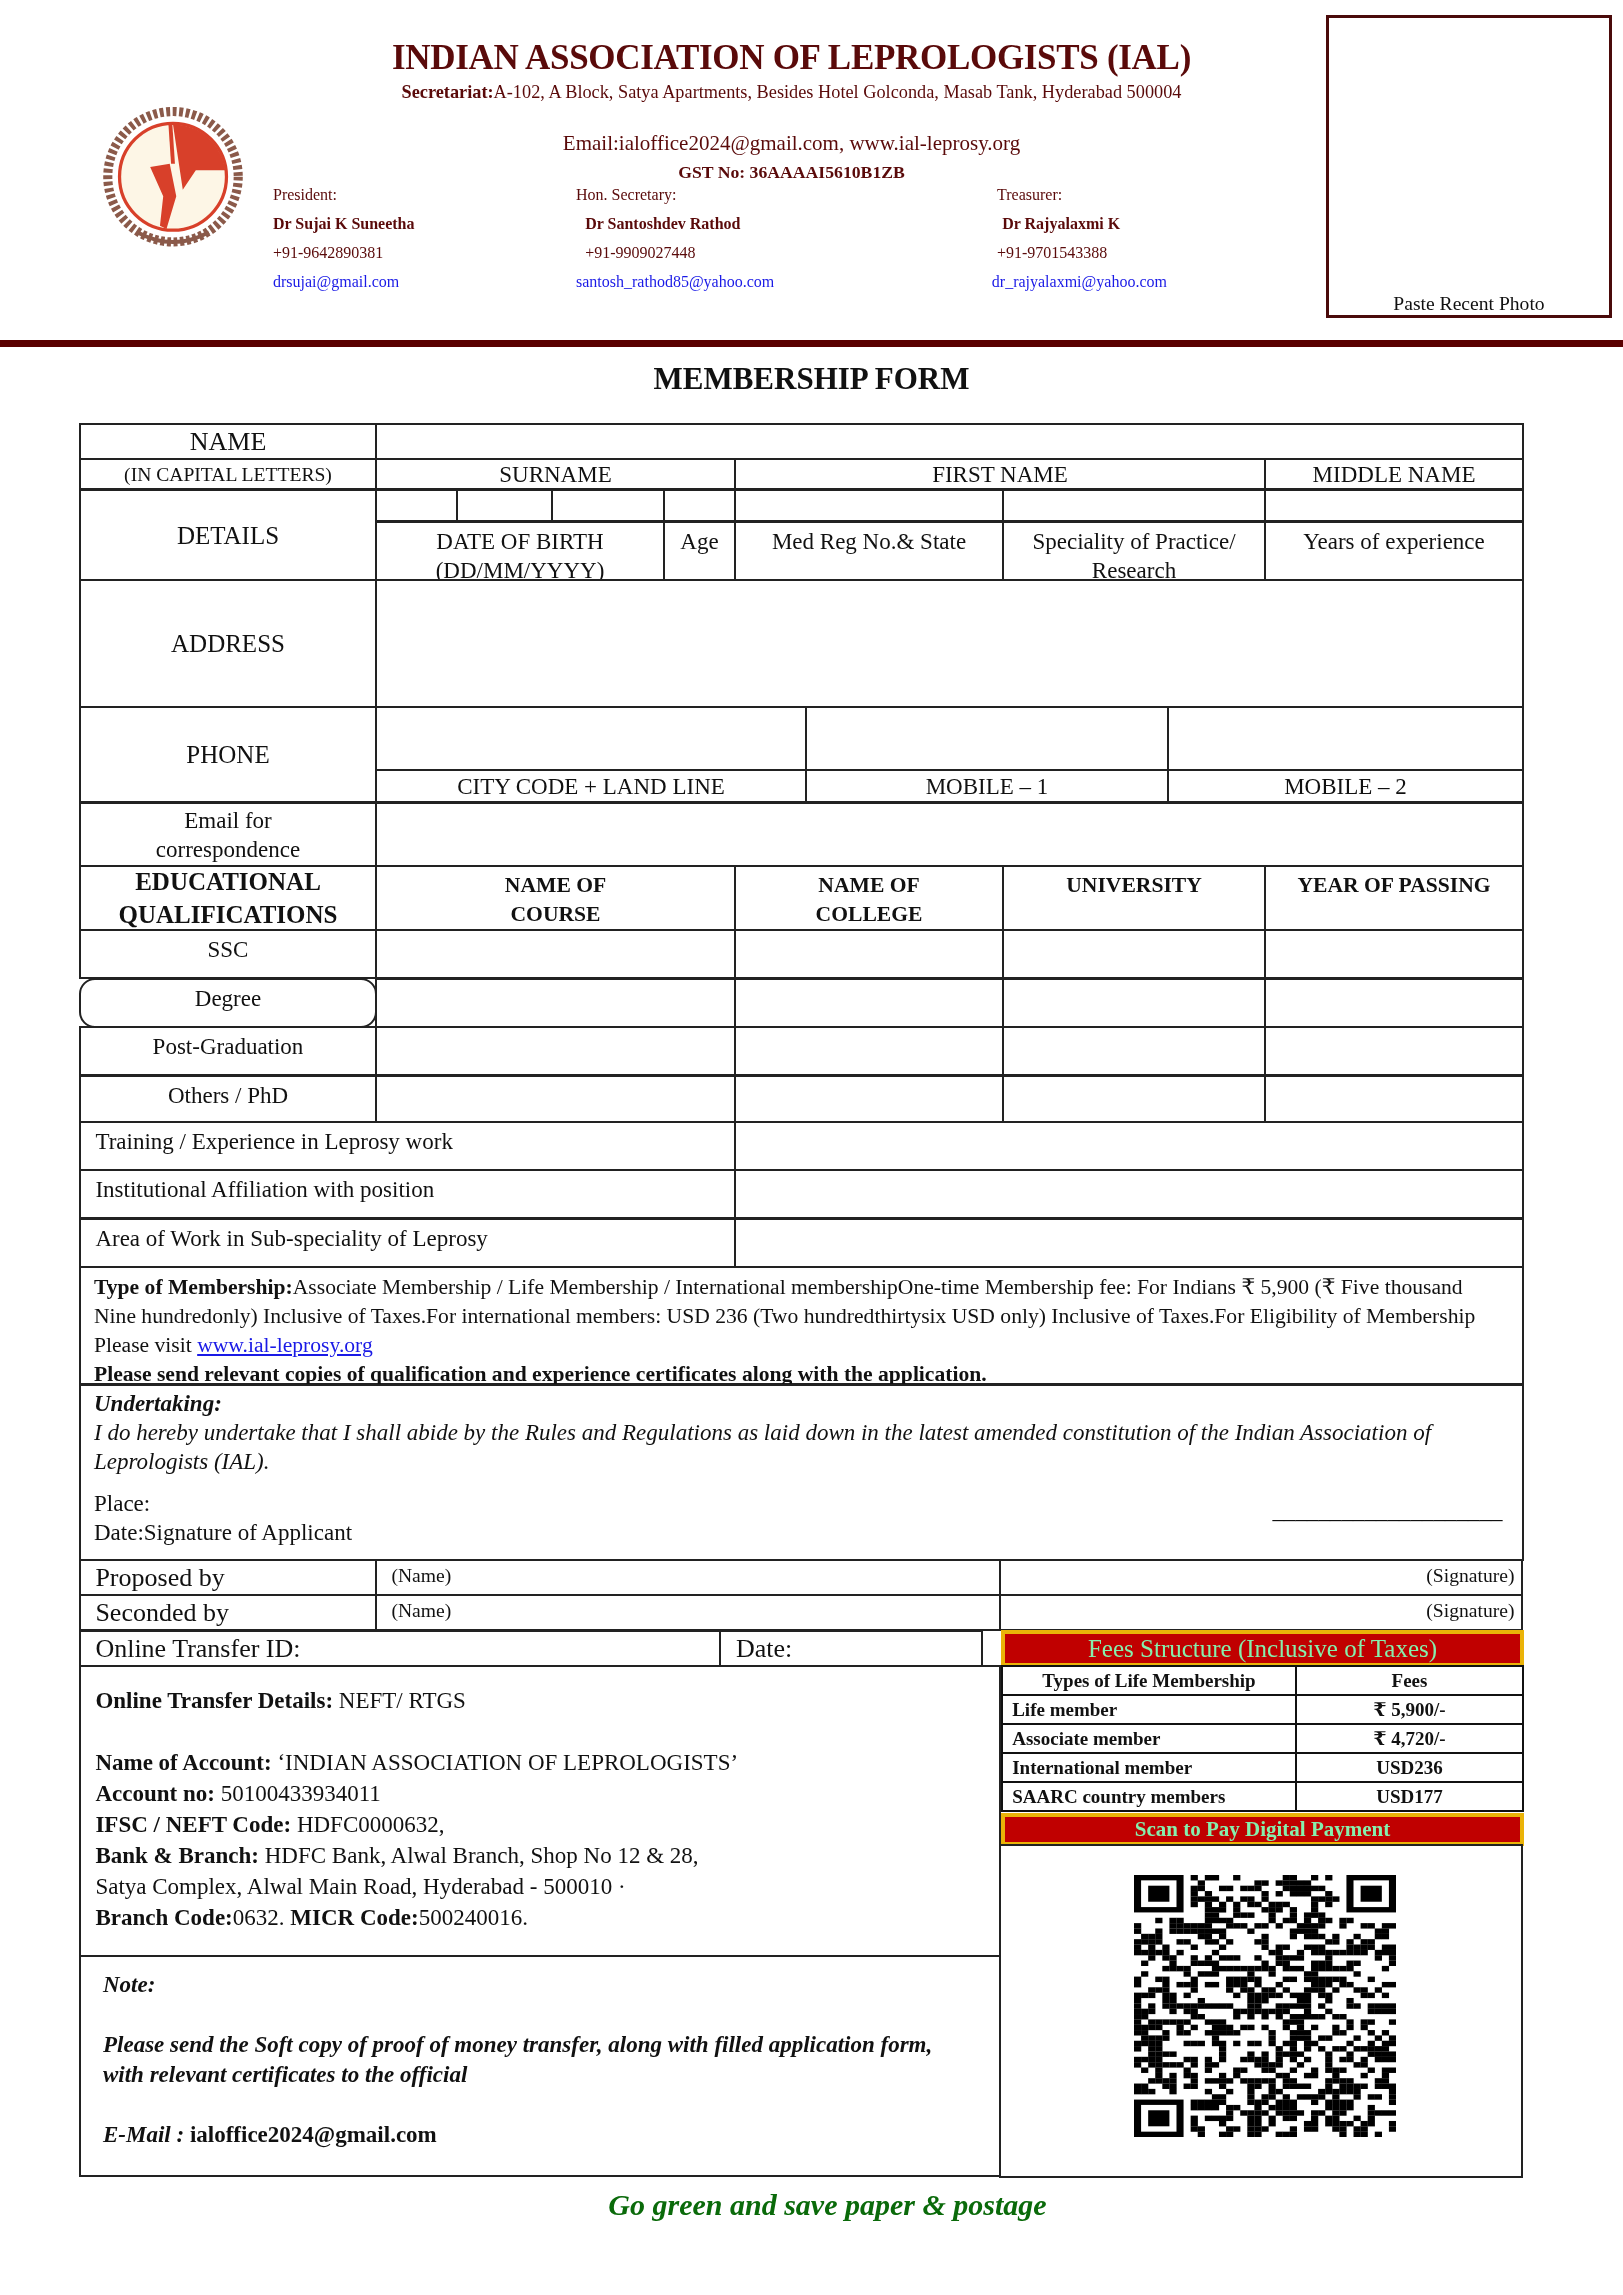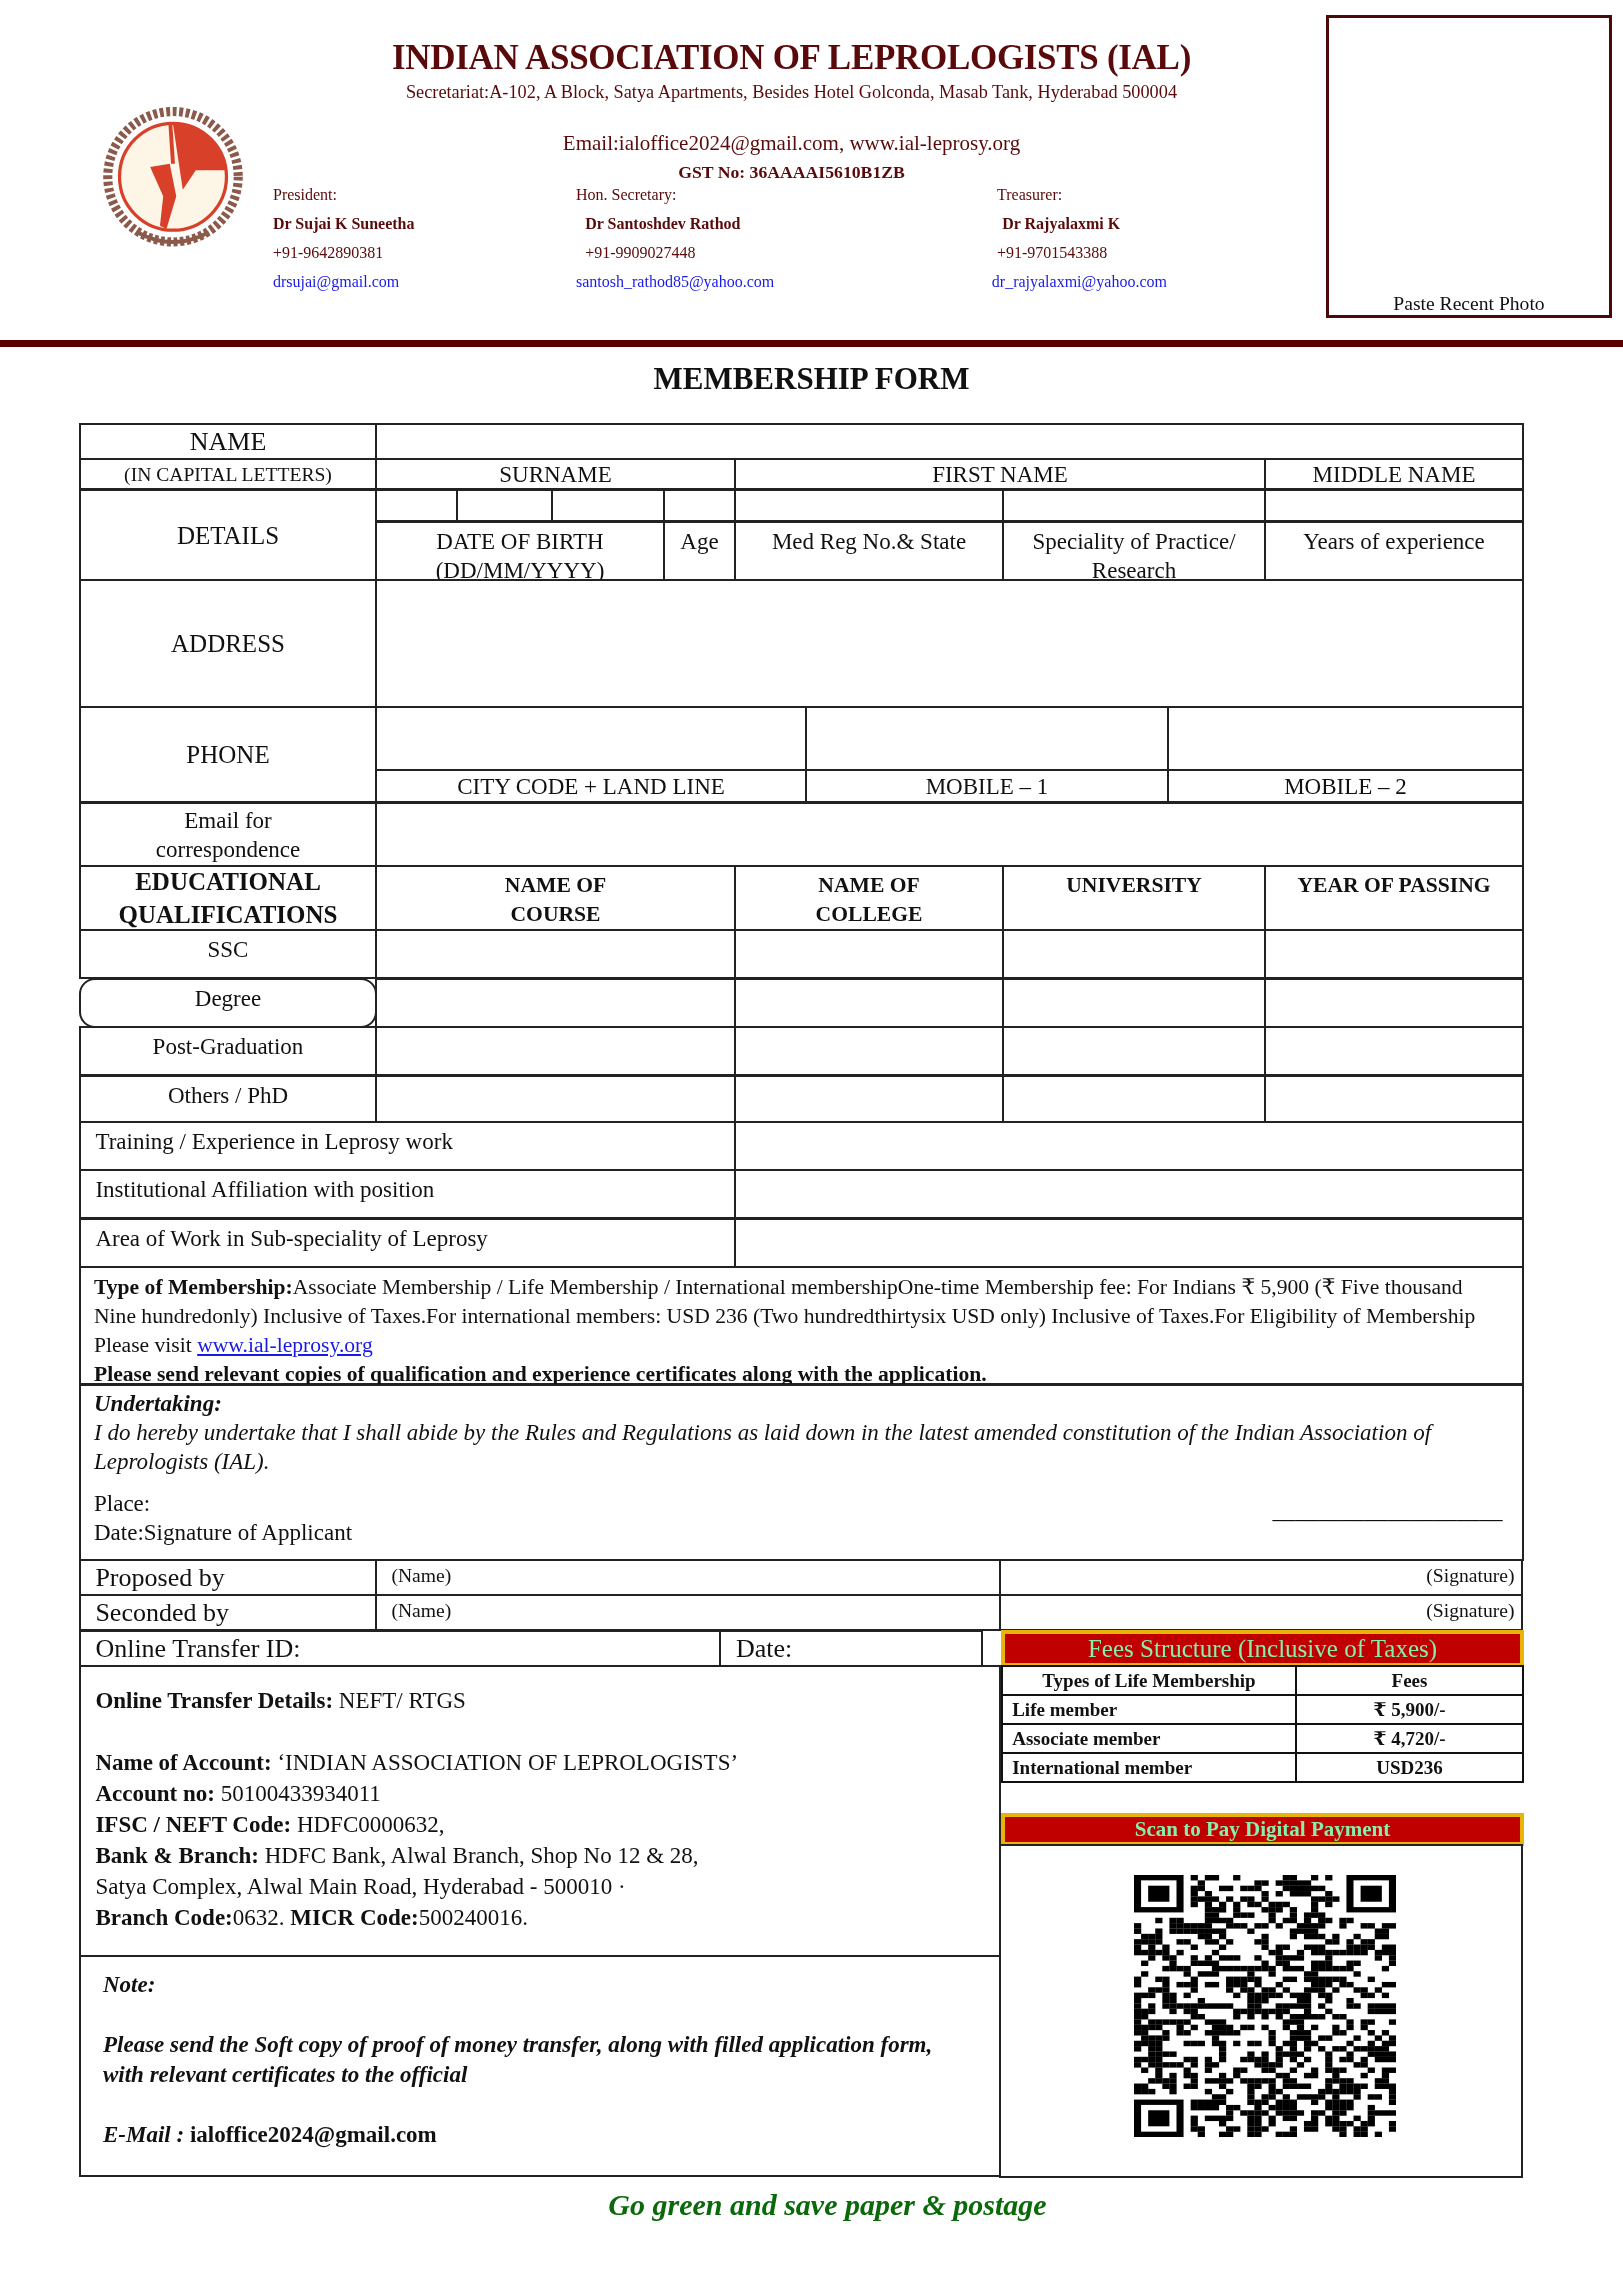--- a/index.html
+++ b/index.html
@@ -6,21 +6,21 @@
   html, body { width: 1623px; height: 2295px; background: #ffffff; overflow: hidden; }
   body { position: relative; font-family: "Liberation Serif", "DejaVu Serif", serif; color: #111; }
   .abs { position: absolute; }
   .maroon { color: #5a0a0a; }
   .blue { color: #1a1ae6; }
 
   
   #logo { left: 98px; top: 105px; width: 150px; height: 150px; }
   #org-title { left: 275px; top: 38px; width: 1033px; text-align: center; font-size: 35px; font-weight: bold; letter-spacing: -0.3px; }
   #secretariat { left: 275px; top: 82px; width: 1033px; text-align: center; font-size: 18.3px; }
-  #secretariat b { font-weight: normal; margin-top: 18px; }
+  #secretariat b { font-weight: bold; margin-top: 18px; }
   #email-line { left: 275px; top: 131px; width: 1033px; text-align: center; font-size: 21px; }
   #gst-line { left: 275px; top: 162px; width: 1033px; text-align: center; font-size: 17.7px; font-weight: bold; }
   .officer { top: 180px; font-size: 16px; line-height: 29px; }
   .officer .role { display: block; }
   .officer .name { display: block; font-weight: bold; }
   .officer .phone { display: block; }
   .officer .email { display: block; }
   #officer-president { left: 273px; }
   #officer-secretary { left: 576px; }
   #officer-treasurer { left: 997px; }
@@ -305,20 +305,24 @@
         <td>Life member</td>
         <td class="fee">₹ 5,900/-</td>
       </tr>
       <tr>
         <td>Associate member</td>
         <td class="fee">₹ 4,720/-</td>
       </tr>
       <tr>
         <td>International member</td>
         <td class="fee">USD236</td>
+      </tr>
+      <tr>
+        <td>SAARC country members</td>
+        <td class="fee">USD177</td>
       </tr>
     </tbody>
 </table>
 <div class="fees-header" style="left:1001px;top:1813px;width:523px;height:33px;font-size:21px;font-weight:bold;">
     <span>Scan to Pay Digital Payment</span>
   </div>
 <div class="cell" style="left:999px;top:1844px;width:524px;height:334px;"></div>
 <svg id="qr" class="abs" viewBox="0 0 37 49" preserveAspectRatio="none">
     <rect x="8" y="0" width="1.02" height="1.02" fill="#000"></rect>
     <rect x="10" y="0" width="1.02" height="1.02" fill="#000"></rect>

